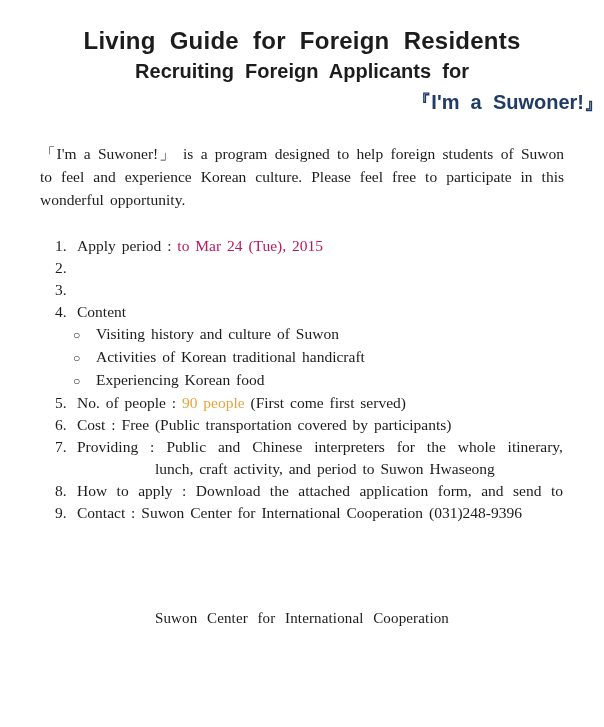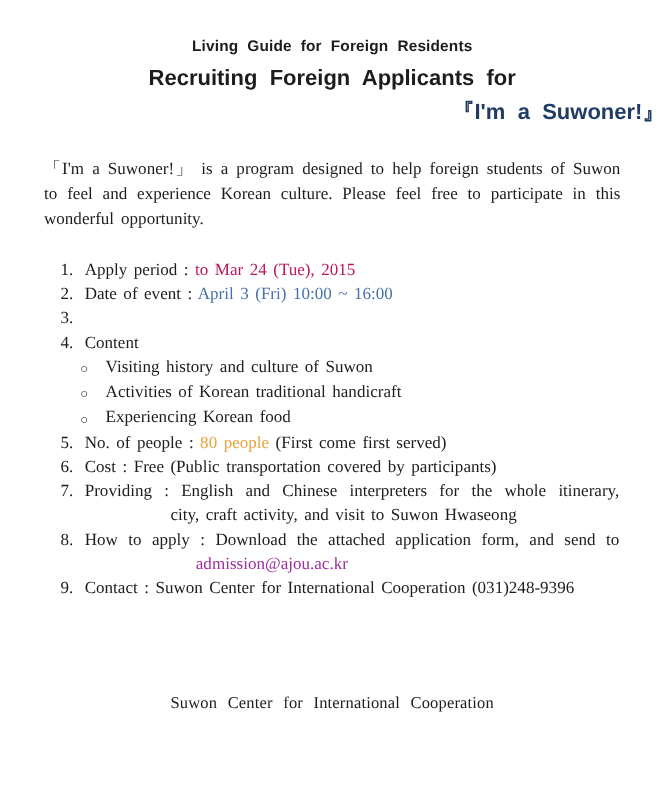--- a/index.html
+++ b/index.html
@@ -14,21 +14,21 @@
   }
   .doc { padding-top: 26px; }
 
   
   .title-block {
     text-align: center;
     font-family: "Liberation Sans", sans-serif;
     font-weight: bold;
   }
   .title-line1 {
-    font-size: 14px;
+    font-size: 24px;
     line-height: 30px;
     word-spacing: 0.30em;
     letter-spacing: 0.01em;
   }
   .title-line2 {
     font-size: 20px;
     line-height: 30px;
     word-spacing: 0.28em;
   }
   .title-line3 {
@@ -100,21 +100,20 @@
 
   <p class="intro">「I'm a Suwoner!」 is a program designed to help foreign students of Suwon to feel and experience Korean culture. Please feel free to participate in this wonderful opportunity.</p>
 
   <div class="list">
       <div class="row num">
         <span class="marker">1.</span>
         <span class="txt"><span>Apply period : </span><span style="color: #be185d;">to Mar 24 (Tue), 2015</span></span>
       </div>
       <div class="row num">
         <span class="marker">2.</span>
-        <span class="txt"><span>Date of event : </span><span style="color: rgb(68, 114, 171);">April 3 (Fri) 10:00 ~ 16:00</span></span>
       </div>
       <div class="row num">
         <span class="marker">3.</span>
       </div>
       <div class="row num">
         <span class="marker">4.</span>
         <span class="txt"><span>Content</span></span>
       </div>
       <div class="row sub">
         <span class="marker circle">○</span>
@@ -123,39 +122,36 @@
       <div class="row sub">
         <span class="marker circle">○</span>
         <span class="txt"><span>Activities of Korean traditional handicraft</span></span>
       </div>
       <div class="row sub">
         <span class="marker circle">○</span>
         <span class="txt"><span>Experiencing Korean food</span></span>
       </div>
       <div class="row num">
         <span class="marker">5.</span>
-        <span class="txt"><span>No. of people : </span><span style="color: rgb(233, 163, 60);">80 people</span><span> (First come first served)</span></span>
+        <span class="txt"><span>No. of people : </span><span style="color: rgb(233, 163, 60);">90 people</span><span> (First come first served)</span></span>
       </div>
       <div class="row num">
         <span class="marker">6.</span>
         <span class="txt"><span>Cost : Free (Public transportation covered by participants)</span></span>
       </div>
       <div class="row num justify">
         <span class="marker">7.</span>
-        <span class="txt"><span>Providing : English and Chinese interpreters for the whole itinerary,</span></span>
+        <span class="txt"><span>Providing : Public and Chinese interpreters for the whole itinerary,</span></span>
       </div>
       <div class="row cont">
-        <span class="txt"><span>city, craft activity, and visit to Suwon Hwaseong</span></span>
+        <span class="txt"><span>lunch, craft activity, and period to Suwon Hwaseong</span></span>
       </div>
       <div class="row num justify">
         <span class="marker">8.</span>
         <span class="txt"><span>How to apply : Download the attached application form, and send to</span></span>
-      </div>
-      <div class="row cont2">
-        <span class="txt"><span style="color: rgb(154, 46, 154);">admission@ajou.ac.kr</span></span>
       </div>
       <div class="row num">
         <span class="marker">9.</span>
         <span class="txt"><span>Contact : Suwon Center for International Cooperation (031)248-9396</span></span>
       </div>
     </div>
 
   <div class="footer">Suwon Center for International Cooperation</div>
 
 </div>

